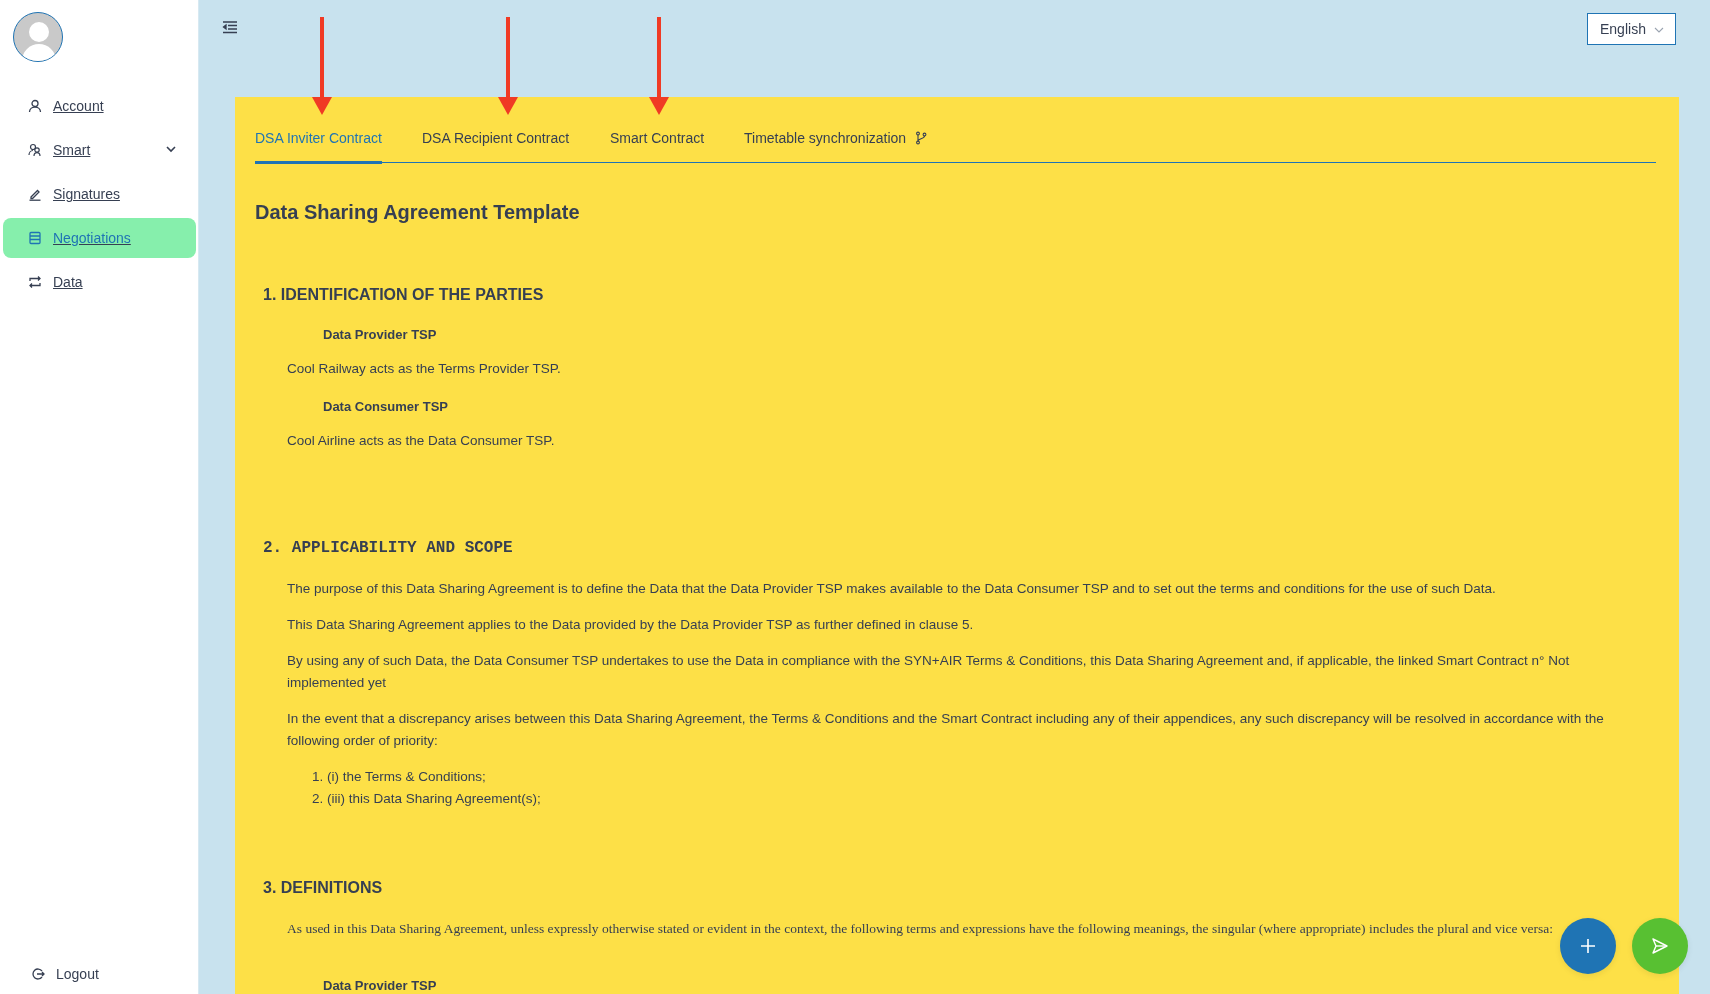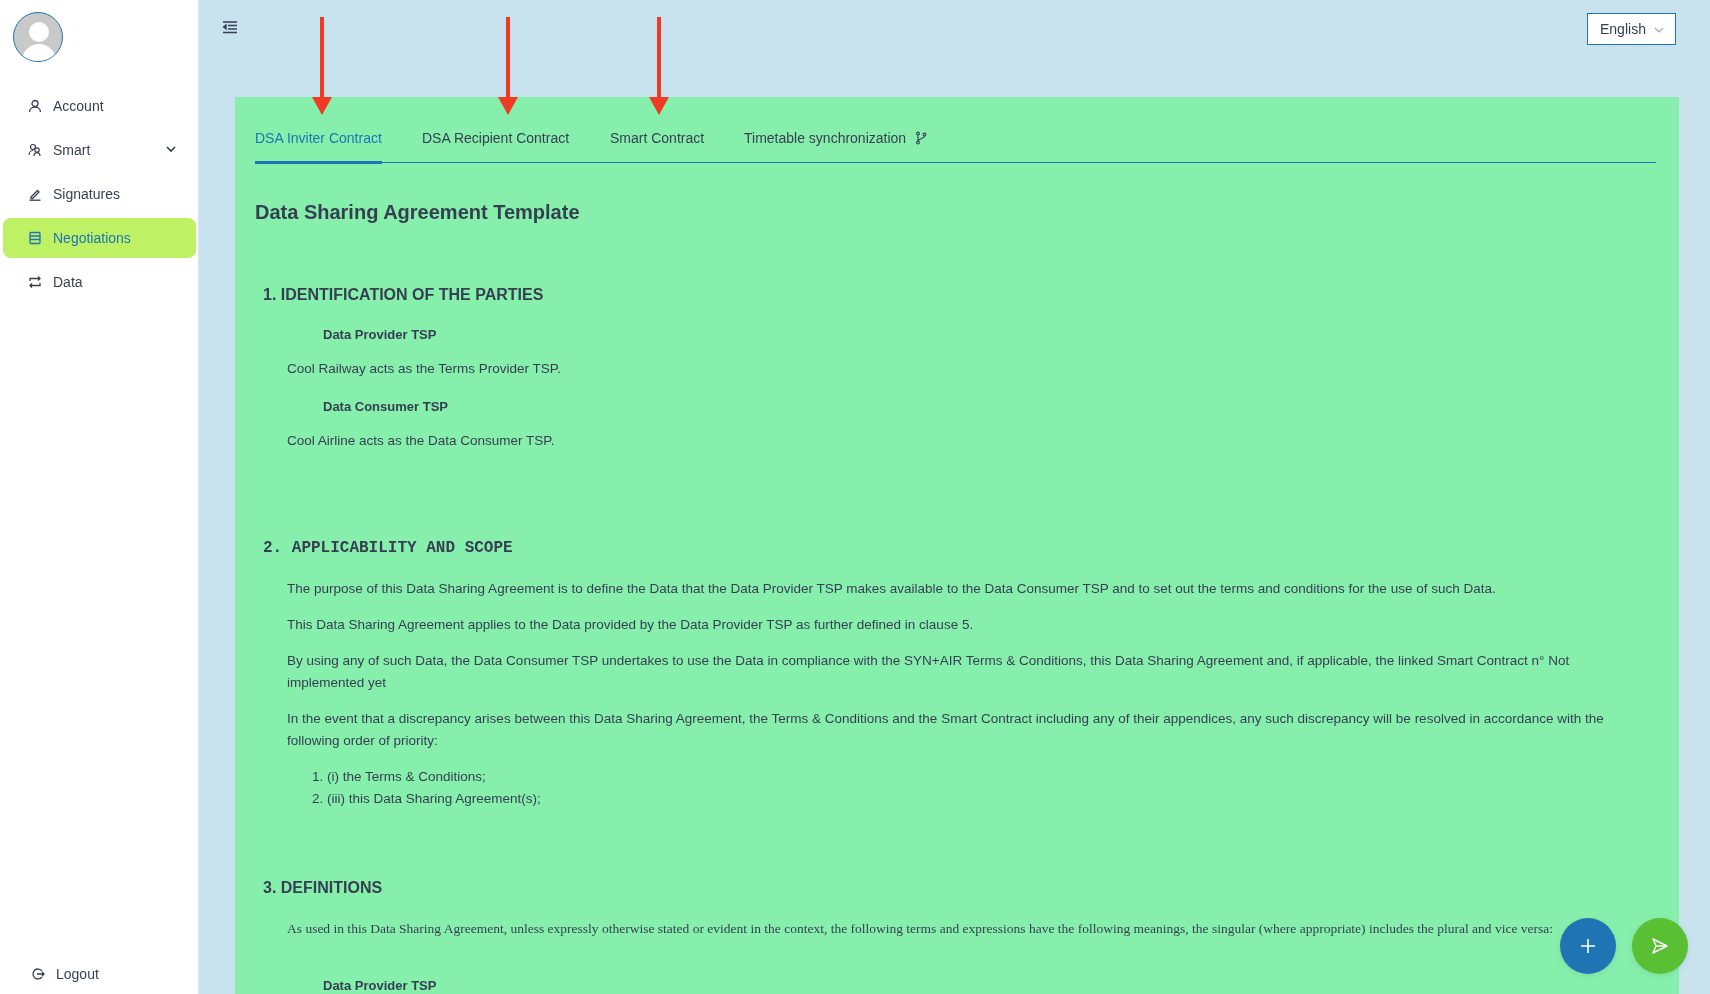--- a/index.html
+++ b/index.html
@@ -4,37 +4,37 @@
 <style>
   * { box-sizing: border-box; margin: 0; padding: 0; }
   html, body { width: 1710px; height: 994px; overflow: hidden; }
   body { font-family: "Liberation Sans", "DejaVu Sans", sans-serif; background: #c8e2ee; color: #363f52; position: relative; }
 
   .sidebar { position: absolute; left: 0; top: 0; width: 199px; height: 994px; background: #fff; border-right: 1px solid #d7e9f2; }
   .avatar { position: absolute; left: 13px; top: 12px; width: 50px; height: 50px; border-radius: 50%; border: 1.5px solid #1f74b4; background: #c9c9c9; overflow: hidden; }
   .avatar .head { position: absolute; left: 15px; top: 9px; width: 20px; height: 20px; border-radius: 50%; background: #fff; }
   .avatar .body { position: absolute; left: 8px; top: 31px; width: 34px; height: 26px; border-radius: 17px 17px 0 0; background: #fff; }
 
-  .nav { position: absolute; left: 0; top: 86px; width: 199px; }
+  .nav { position: absolute; left: 0; top: 86px; width: 199px; text-decoration: underline; }
   .nav-item { position: relative; height: 40px; margin: 0 3px 4px 3px; border-radius: 8px; display: flex; align-items: center; padding-left: 24px; font-size: 14px; color: #363f52; cursor: pointer; }
-  .nav-item.active { background: #bef264; color: #1f74b4; }
+  .nav-item.active { background: #86efac; color: #1f74b4; }
   .nav-item .ico { width: 16px; height: 16px; margin-right: 10px; display: inline-flex; align-items: center; justify-content: center; }
   .nav-item .chev { position: absolute; right: 18px; top: 12px; width: 14px; height: 14px; }
   .logout { position: absolute; left: 3px; top: 954px; width: 193px; }
 
   .hamburger { position: absolute; left: 222px; top: 20px; width: 18px; height: 16px; cursor: pointer; }
 
   .lang { position: absolute; left: 1587px; top: 13px; width: 89px; height: 32px; border: 1.5px solid #1f74b4; border-radius: 0; background: #fff; display: flex; align-items: center; padding-left: 12px; font-size: 14px; color: #363f52; cursor: pointer; }
   .lang .chev { position: absolute; right: 10px; top: 9px; width: 12px; height: 12px; }
 
   .arrow { position: absolute; width: 20px; }
   .arrow .shaft { position: absolute; left: 8px; top: 0; width: 3.5px; background: #f03a24; }
   .arrow .head { position: absolute; left: 0; width: 0; height: 0; border-left: 10px solid transparent; border-right: 10px solid transparent; border-top: 18px solid #f03a24; }
 
-  .panel { position: absolute; left: 235px; top: 97px; width: 1444px; height: 897px; background: #86efac; }
+  .panel { position: absolute; left: 235px; top: 97px; width: 1444px; height: 897px; background: #fde047; }
   .tabs { position: absolute; left: 20px; top: 26px; width: 1401px; height: 40px; border-bottom: 1.5px solid #1f74b4; }
   .tab { position: absolute; top: 7px; font-size: 14px; color: #363f52; cursor: pointer; white-space: nowrap; display: flex; align-items: center; }
   .tab.active { color: #1f74b4; }
   .tab.active::after { content: ""; position: absolute; left: 0; right: 0; top: 31px; height: 3px; background: #1f74b4; }
   .tab .branch { width: 14px; height: 14px; margin-left: 8px; }
 
   .doc { position: absolute; left: 20px; top: 104px; width: 1410px; color: #363f52; }
   .doc h1 { position: absolute; left: 0; top: 0; font-size: 20px; font-weight: 700; white-space: nowrap; }
   .doc h2 { position: absolute; font-size: 16px; font-weight: 700; white-space: nowrap; }
   .doc .sub { position: absolute; left: 32px; font-size: 13px; font-weight: 700; white-space: nowrap; padding-left: 36px; }

